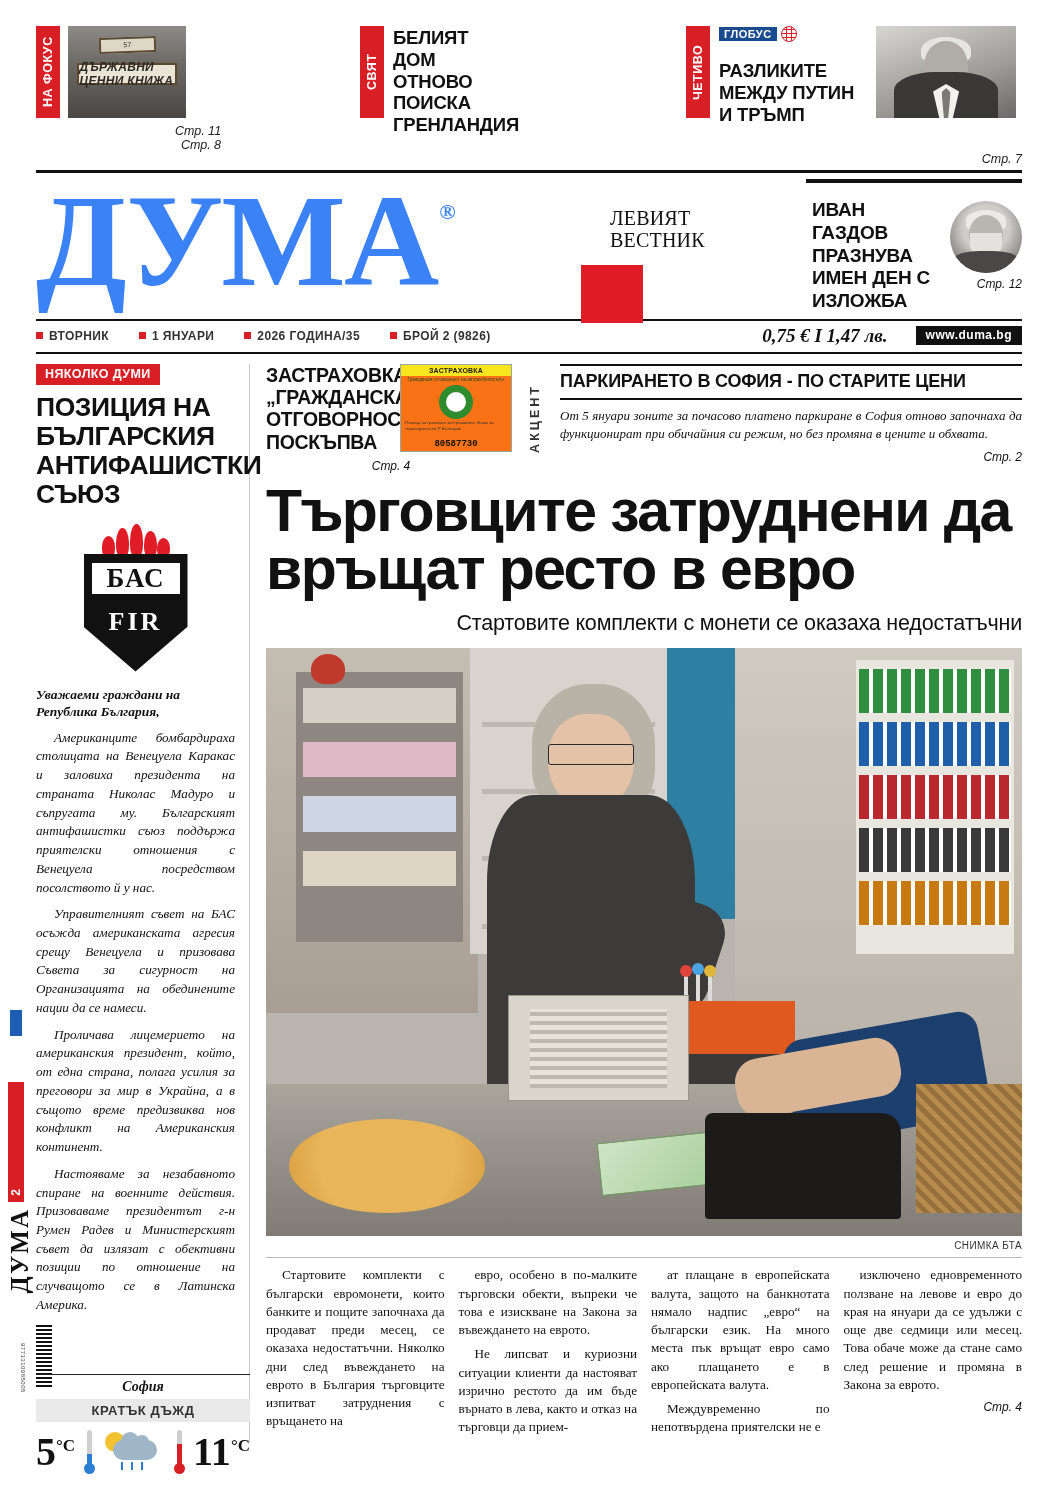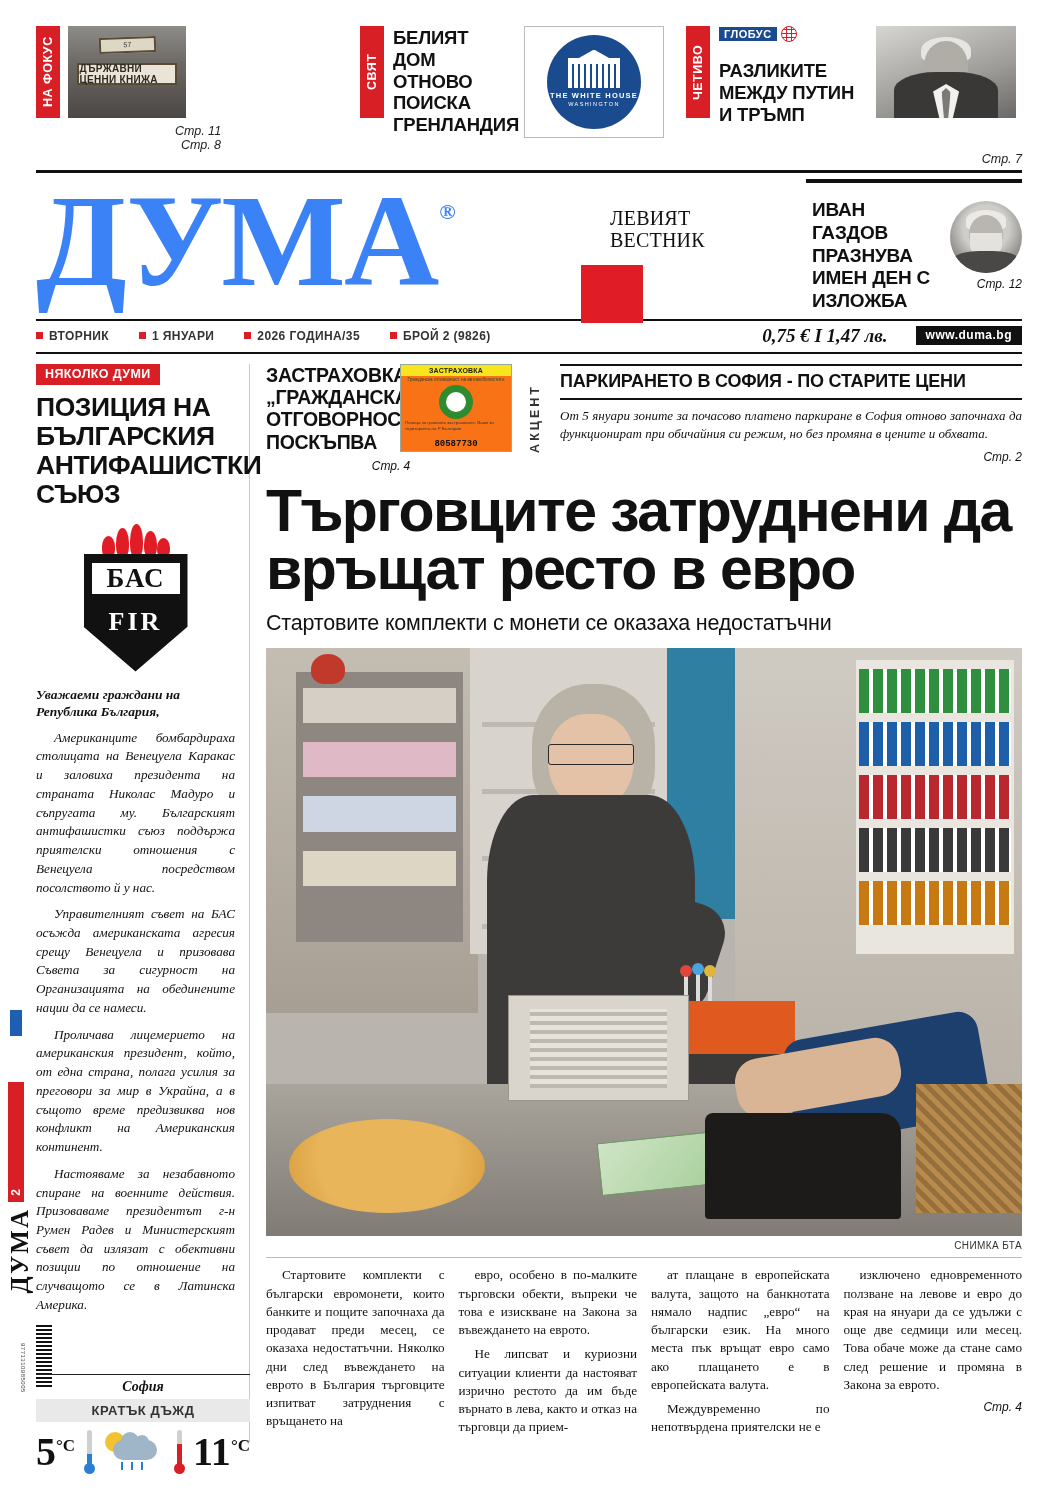--- a/index.html
+++ b/index.html
@@ -60,21 +60,21 @@
     position: relative;
     overflow: hidden;
   }
 
   
   .img-shelf { background: linear-gradient(180deg,#8e8c88 0%, #6d6a66 40%, #4a4744 100%); }
   .img-shelf .sign {
     position: absolute; left: 8%; top: 40%; width: 84%; height: 24%;
     background: #e9e4d6; border: 2px solid #5a4a33;
     display: flex; align-items: center; justify-content: center;
-    font-size: 10px; font-weight: bold; color: #2e2a22; letter-spacing: .3px;
+    font-size: 12px; font-weight: bold; color: #2e2a22; letter-spacing: .3px; font-style: italic;
   }
   .img-shelf .sign2 {
     position: absolute; left: 26%; top: 12%; width: 48%; height: 17%;
     background: #ddd7c6; border: 2px solid #5a4a33; transform: rotate(-2deg);
     font-size: 7px; color:#333; display:flex;align-items:center;justify-content:center;
   }
 
   
   .seal {
     width: 140px; height: 112px;
@@ -335,21 +335,21 @@
     line-height: 1.42; margin-top: 7px; text-align: justify;
   }
   .akcent-page { font-style: italic; font-size: 12px; text-align: right; margin-top: 6px; }
 
   
   .main-head {
     font-weight: bold; font-size: 59px; line-height: .98; letter-spacing: -1.6px;
     margin-top: 10px;
   }
   .main-sub {
-    font-size: 21.5px; margin-top: 13px; color: #111; letter-spacing: -0.2px;
+    font-size: 21.5px; margin-top: 13px; color: #111; letter-spacing: -0.2px; text-align: right;
   }
 
   
   .photo {
     margin-top: 12px; width: 100%; height: 588px; position: relative; overflow: hidden;
     background: #b9b4ad;
   }
   .ph-wallleft { position:absolute; left:0; top:0; width: 28%; height: 62%; background: linear-gradient(180deg,#c4bdb2,#a79f93); }
   .ph-shelfunit { position:absolute; left: 4%; top: 4%; width: 22%; height: 46%; background: #8d8681; }
   .ph-shelfunit .row { position: absolute; left: 4%; right: 4%; height: 13%; background: #d6cfc6; }
@@ -529,29 +529,20 @@
       <div class="teaser-tag">НА ФОКУС</div>
       <div class="teaser-img img-shelf">
         <div class="sign2">57</div>
         <div class="sign">ДЪРЖАВНИ ЦЕННИ КНИЖА</div>
       </div>
     </div>
 
     <div class="teaser" style="width:310px;margin-left:14px;">
       <div class="teaser-tag">СВЯТ</div>
       <div class="teaser-text" style="max-width:130px;">БЕЛИЯТ ДОМ ОТНОВО ПОИСКА ГРЕНЛАНДИЯ</div>
-      <div class="seal">
-        <div class="seal-circle">
-          <div class="seal-house">
-              <div class="cols"></div>
-            </div>
-          <div class="seal-txt1">THE WHITE HOUSE</div>
-          <div class="seal-txt2">WASHINGTON</div>
-        </div>
-      </div>
     </div>
 
     <div class="teaser" style="width:330px;margin-left:16px;">
       <div class="teaser-tag">ЧЕТИВО</div>
       <div style="padding-left:9px;">
         <div class="globus-badge">
           <div class="globus-word">ГЛОБУС</div>
           <div class="globus-ball"></div>
         </div>
         <div class="teaser-text" style="padding-left:0;max-width:160px;margin-top:17px;">РАЗЛИКИТЕ МЕЖДУ ПУТИН И ТРЪМП</div>

